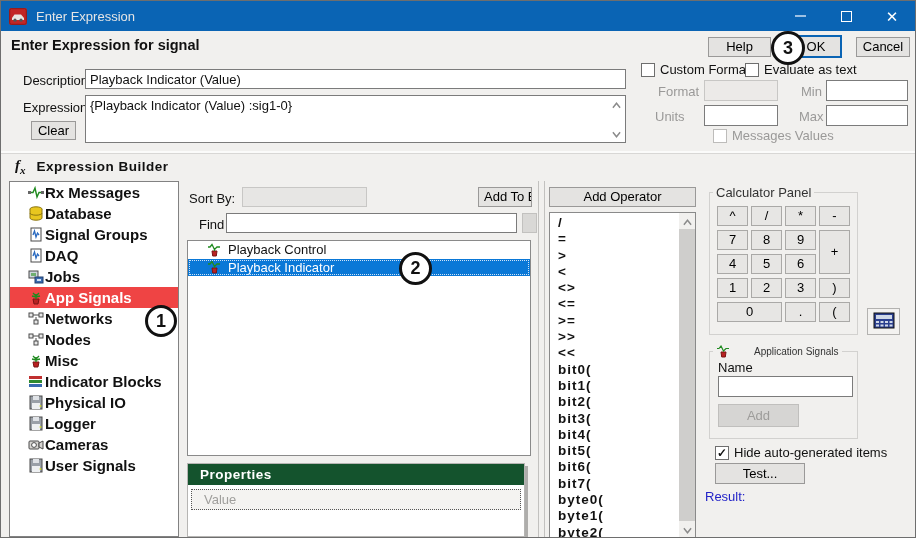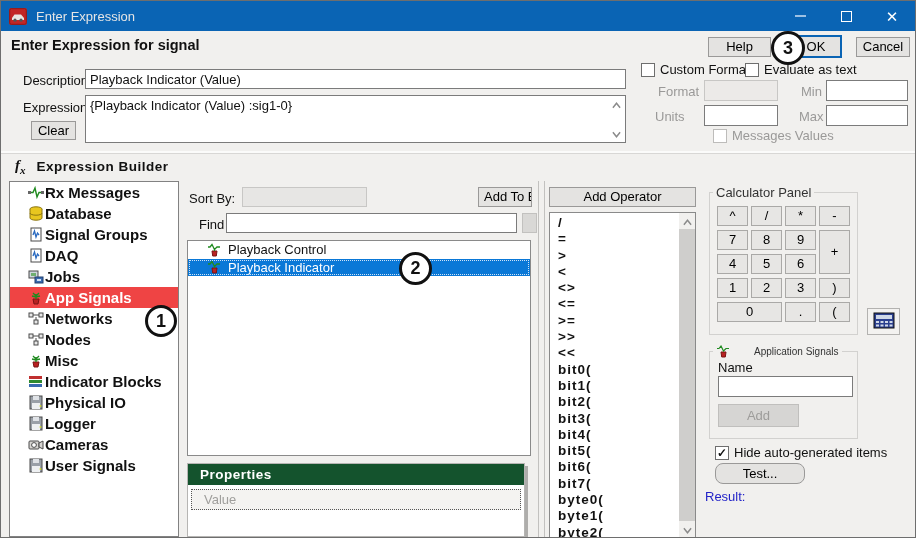--- a/index.html
+++ b/index.html
@@ -89,21 +89,21 @@
   .calc-btn { position:absolute; width:31px; height:20px; background:#e7e6e4; border:1px solid #aaa9a7; font-size:13px; text-align:center; line-height:18px; }
   #app-signals-panel { left:708px; top:344px; width:149px; height:94px; }
   #app-signals-panel legend { font-size:10px;gap:23px; }
   #app-signals-panel legend .icn { width:15px; height:13px; display:inline-flex; }
   #name-label { position:absolute; left:8px; top:2px; }
   #name-input { left:8px; top:18px; width:135px; height:21px; }
   #add-btn { position:absolute; left:8px; top:46px; width:81px; height:23px; background:#d6d5d3; border:1px solid #c0bfbd; color:#9d9c9a; line-height:21px; font-size:13px; text-align:center; }
   #calcicon-btn { position:absolute; left:866px; top:307px; width:33px; height:27px; background:#f3f2f0; border:1px solid #b3b2b0; display:flex; align-items:center; justify-content:center; }
   #calcicon-btn svg { width:22px; height:17px; }
   #hideauto-row { left:714px; top:444px; }
-  #test-btn { position:absolute; left:714px; top:462px; width:90px; height:21px;border-radius:8px; }
+  #test-btn { position:absolute; left:714px; top:462px; width:90px; height:21px; }
   #result-label { position:absolute; left:704px; top:488px; color:#2323c8; font-size:13px; }
   
   .anno { position:absolute; border-radius:50%; background:#fff; border:3px solid #111; display:flex; align-items:center; justify-content:center; font-weight:bold; font-size:18px; color:#111; }
   #anno-1 { left:144px; top:304px; width:32px; height:32px; }
   #anno-2 { left:398px; top:251px; width:33px; height:33px; }
   #anno-3 { left:770px; top:30px; width:34px; height:34px; }
 </style>
 </head>
 <body>
 

